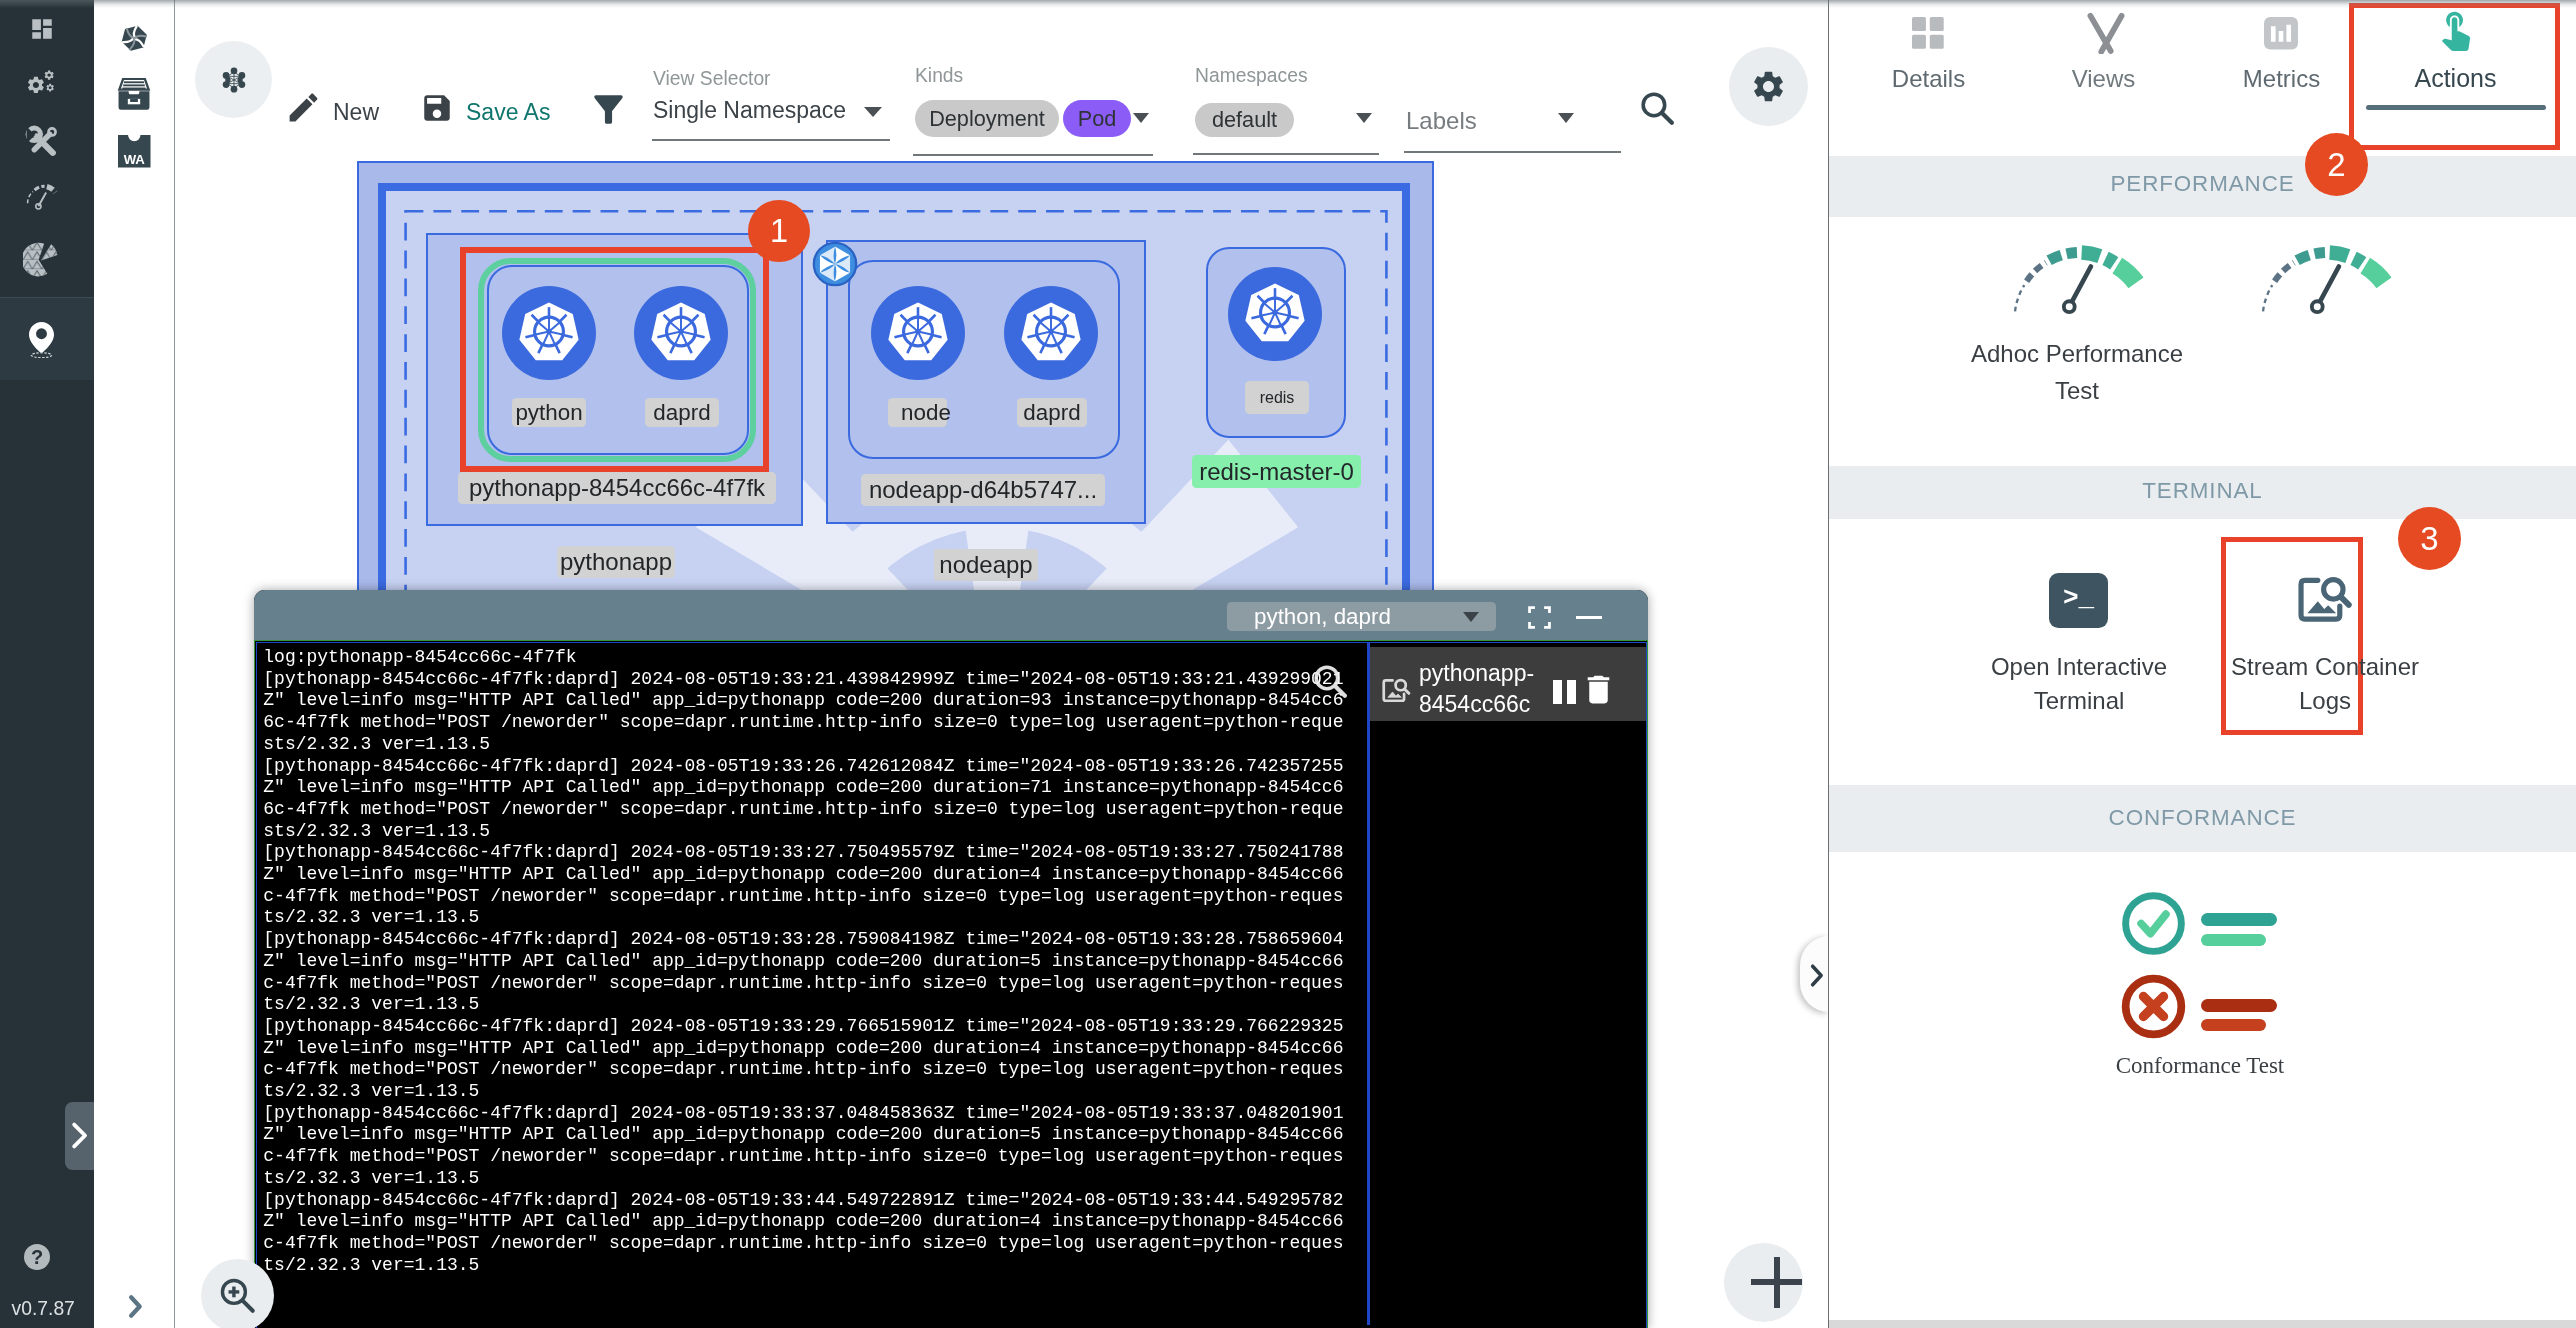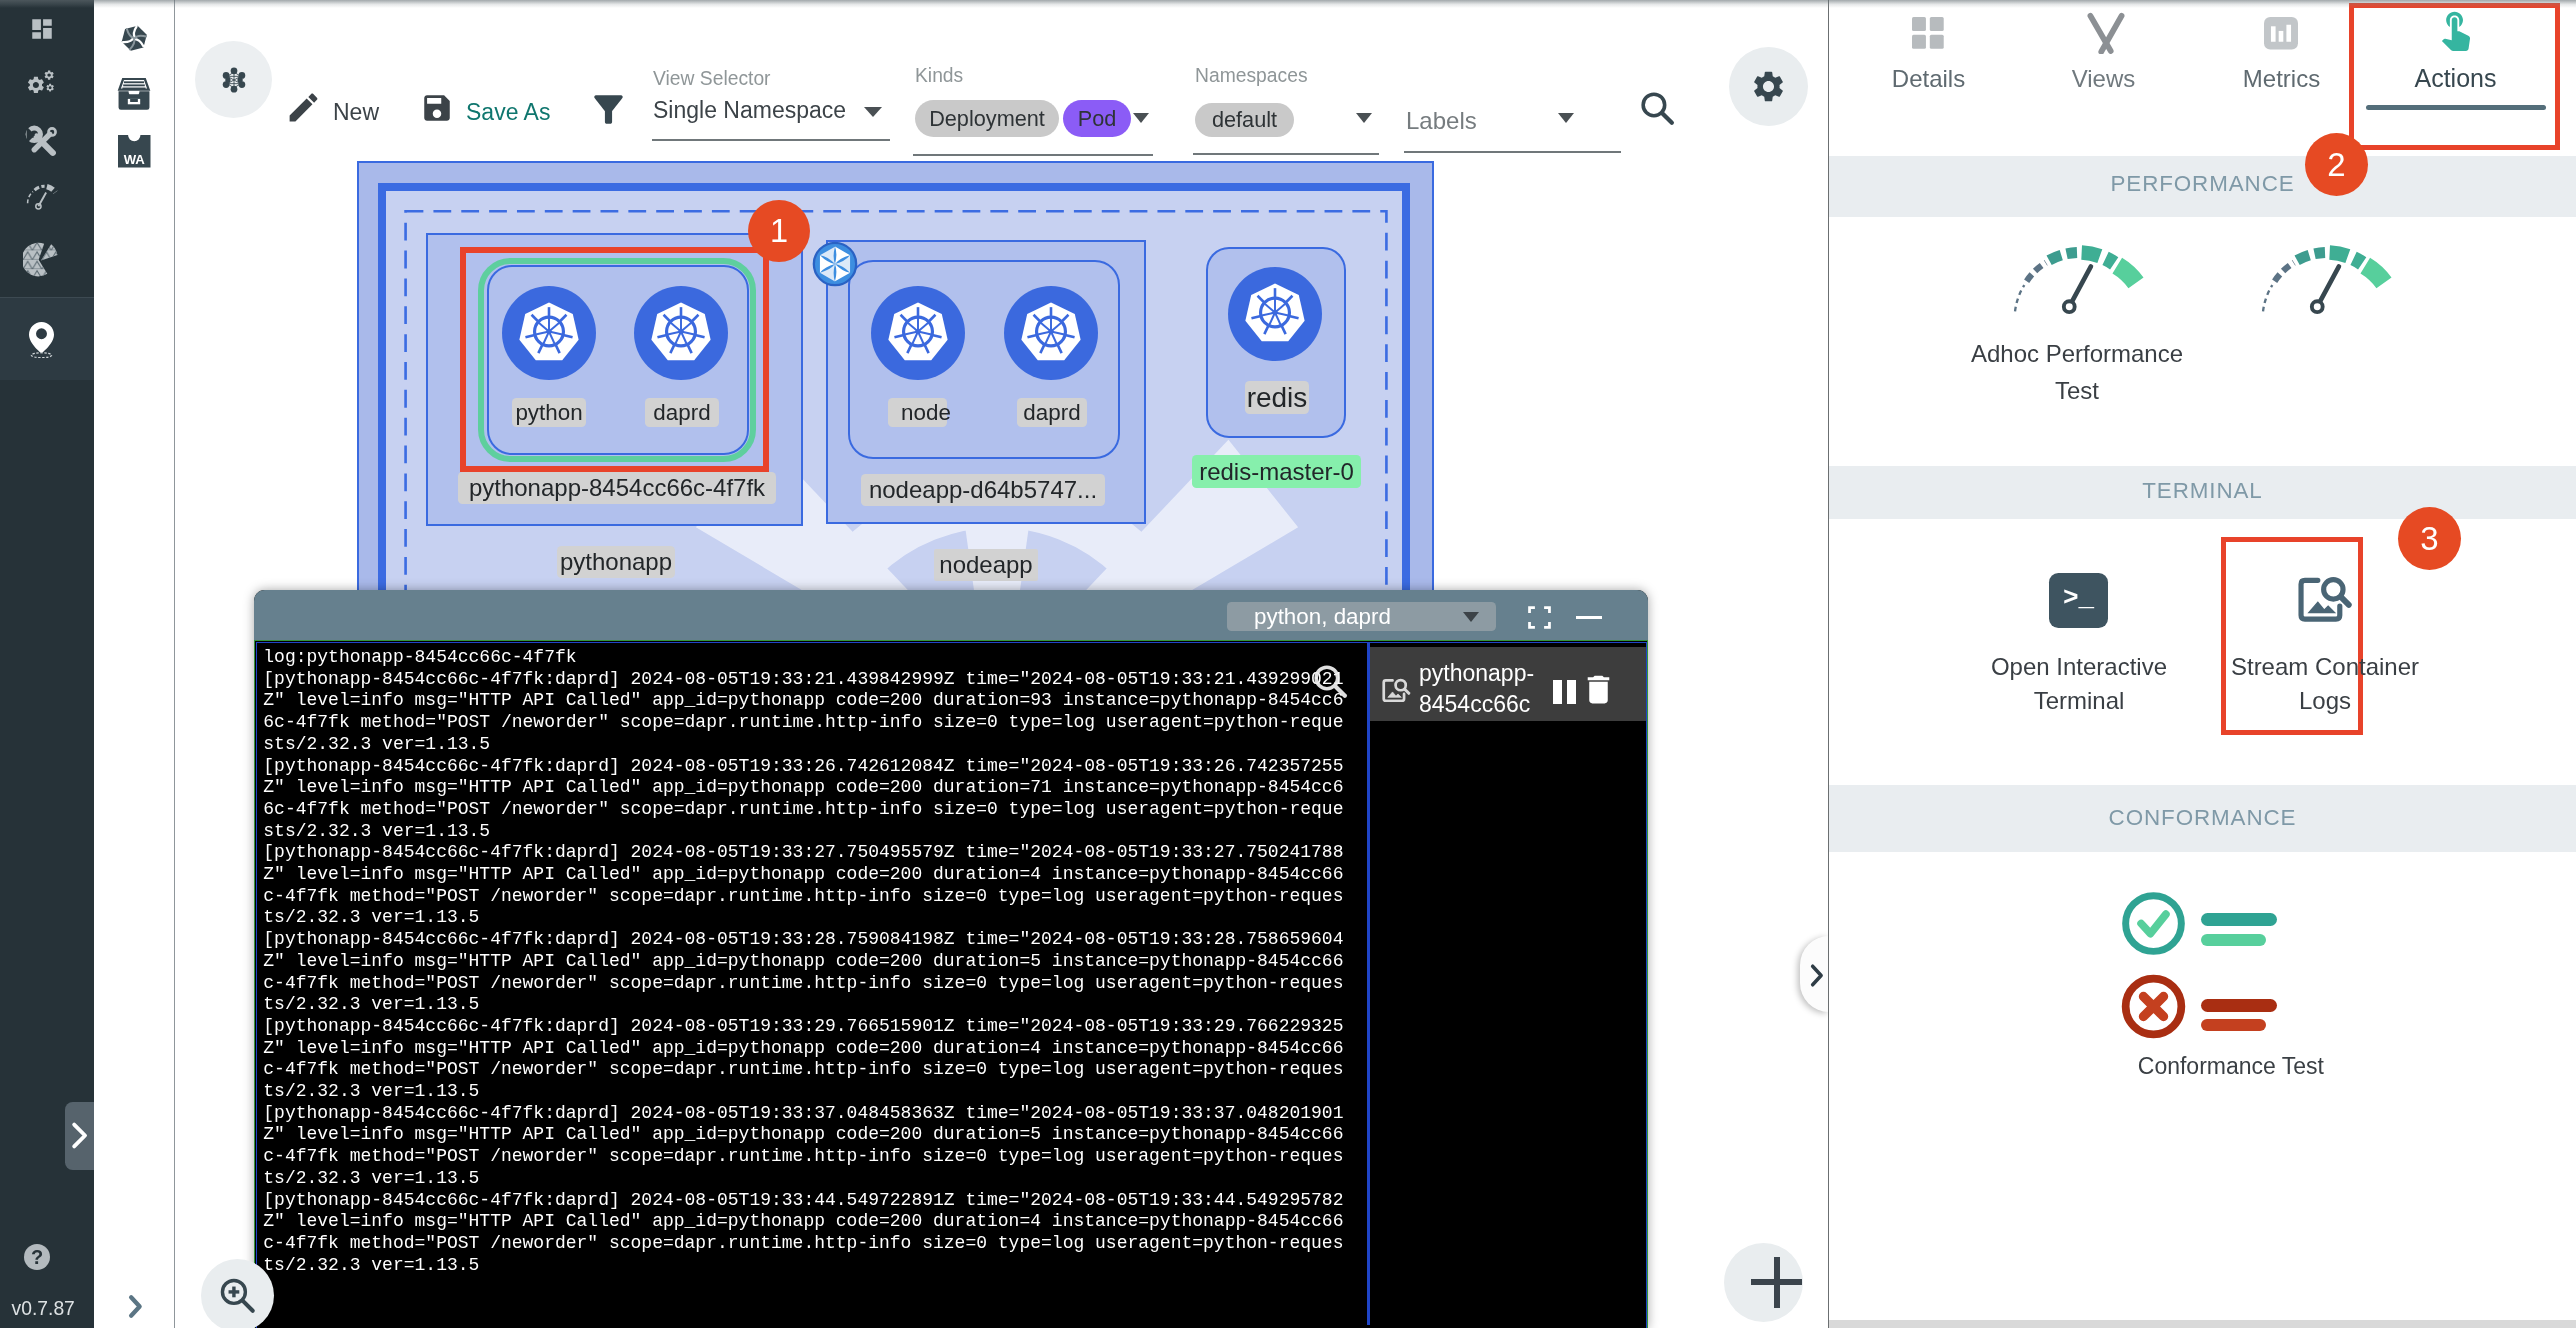--- a/index.html
+++ b/index.html
@@ -258,21 +258,21 @@
   <div class="abs ctr" style="left:888px;top:398px;width:59px;height:29px;background:#d2d2d2;border-radius:4.6px;font-size:22.4px;color:#222629;padding-left:17px;">node</div>
   <div class="abs ctr" style="left:1017px;top:398px;width:70px;height:29px;background:#d2d2d2;border-radius:4.6px;font-size:22.4px;color:#222629;">daprd</div>
   <div class="abs ctr" style="left:861px;top:474px;width:244px;height:32px;background:#d2d2d2;border-radius:4.6px;font-size:24px;color:#222629;">nodeapp-d64b5747...</div>
   <div class="abs ctr" style="left:934px;top:549px;width:104px;height:32px;background:#d2d2d2;border-radius:2px;font-size:24px;color:#222629;">nodeapp</div>
 
   <div class="abs" style="left:1206px;top:247px;width:140px;height:191px;background:#b1c0ed;border:2.3px solid #3a6ae0;border-radius:23px;"></div>
   <div class="abs" style="left:1228px;top:267px;width:94px;height:94px;border-radius:50%;background:#3b69de;"></div>
   <svg class="abs" style="left:1237px;top:276px" width="76" height="76" viewBox="0 0 100 100">
       <use href="#k8s"></use>
     </svg>
-  <div class="abs ctr" style="left:1245px;top:381px;width:64px;height:33px;background:#d2d2d2;border-radius:4.6px;font-size:28px;color:#222629;">redis</div>
+  <div class="abs ctr" style="left:1245px;top:381px;width:64px;height:33px;background:#d2d2d2;border-radius:4.6px;font-size:16px;color:#222629;">redis</div>
   <div class="abs ctr" style="left:1192px;top:455px;width:169px;height:33px;background:#86efac;border-radius:4.6px;font-size:24px;color:#222629;">redis-master-0</div>
 
   <svg class="abs" style="left:812px;top:241px" width="46" height="46" viewBox="0 0 100 100">
     <circle cx="50" cy="50" r="46" fill="#3d8ee0" stroke="#2a62c4" stroke-width="5"></circle>
     <g transform="translate(50,50) scale(0.86) translate(-50,-50)">
       <path d="M50,50 Q57,25 50,6 L88,28 Q62,35 50,50 Z" fill="#ffffff"></path>
       <path d="M50,50 Q57,25 50,6 L88,28 Q62,35 50,50 Z" fill="#dce9f8" transform="rotate(60 50 50)"></path>
       <path d="M50,50 Q57,25 50,6 L88,28 Q62,35 50,50 Z" fill="#ffffff" transform="rotate(120 50 50)"></path>
       <path d="M50,50 Q57,25 50,6 L88,28 Q62,35 50,50 Z" fill="#dce9f8" transform="rotate(180 50 50)"></path>
       <path d="M50,50 Q57,25 50,6 L88,28 Q62,35 50,50 Z" fill="#ffffff" transform="rotate(240 50 50)"></path>
@@ -436,20 +436,20 @@
     <polyline points="26,42 38,55 58,30" stroke="#57cf9c" stroke-width="10" stroke-linecap="round" stroke-linejoin="round"></polyline>
   </svg>
   <div class="abs" style="left:2201px;top:913px;width:76px;height:13px;border-radius:7px;background:#2fa393;"></div>
   <div class="abs" style="left:2201px;top:934px;width:65px;height:11.6px;border-radius:6.2px;background:#57cf9c;"></div>
   <svg class="abs" style="left:2121px;top:974px" width="65" height="65" viewBox="0 0 84 84" fill="none">
     <circle cx="42" cy="42" r="36" stroke="#a92e12" stroke-width="10"></circle>
     <path d="M29 29 L55 55 M55 29 L29 55" stroke="#c4401f" stroke-width="12" stroke-linecap="round"></path>
   </svg>
   <div class="abs" style="left:2201px;top:999px;width:76px;height:13px;border-radius:7px;background:#a92e12;"></div>
   <div class="abs" style="left:2201px;top:1019px;width:65px;height:11.6px;border-radius:6.2px;background:#c4401f;"></div>
-  <div class="abs" style="left:2076px;top:1053px;width:248px;text-align:right;font-size:23px;color:#3a3f44;">Conformance Test</div>
+  <div class="abs" style="left:2076px;top:1053px;width:248px;text-align:center;font-size:23px;color:#3a3f44;font-family:Liberation Serif, serif;">Conformance Test</div>
 
   <div class="abs" style="left:1829px;top:1320px;width:747px;height:8.5px;background:#d9d9d9;"></div>
 
   <div class="abs" style="left:0;top:0;width:2576px;height:7.7px;background:linear-gradient(to bottom, rgba(100,110,115,0.6), rgba(130,140,145,0.2) 55%, rgba(255,255,255,0) 100%);z-index:60;"></div>
 
 </div>
 
 
 </body></html>

